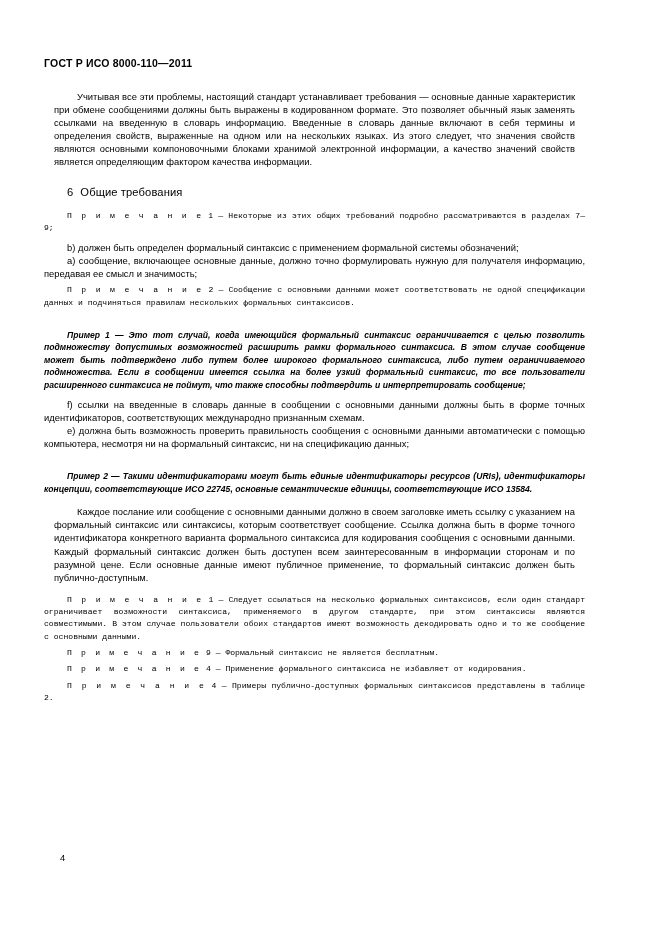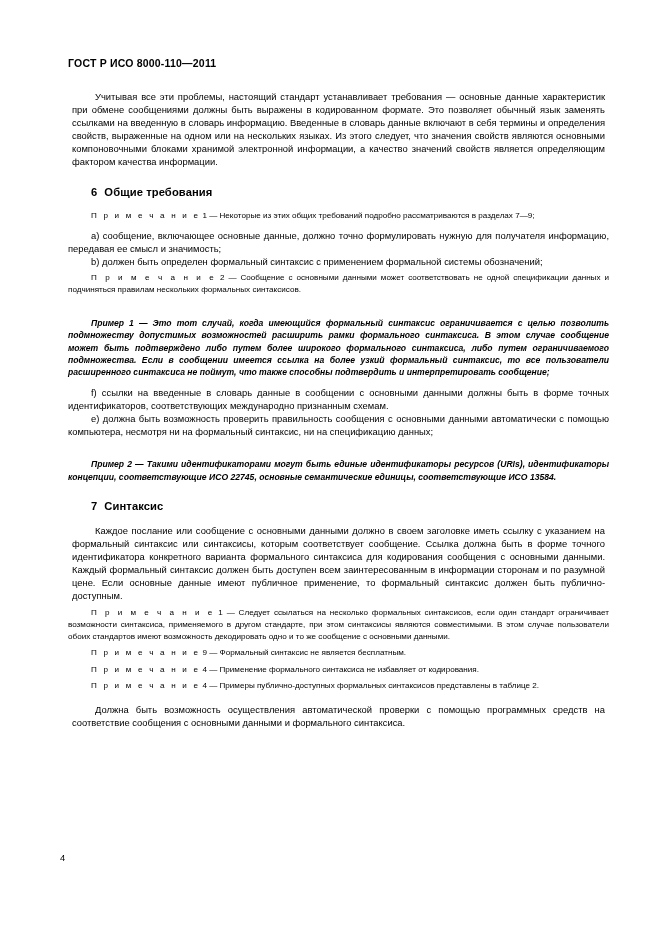--- a/index.html
+++ b/index.html
@@ -15,65 +15,66 @@
   .page {
     position: relative;
     width: 661px;
     height: 936px;
     background: #ffffff;
     overflow: hidden;
     box-sizing: border-box;
   }
   .content {
     position: absolute;
-    left: 68px;
+    left: 44px;
     top: 57px;
     width: 541px;
   }
   .doc-header {
     font-size: 10.5px;
     font-weight: bold;
     letter-spacing: 0.2px;
     line-height: 13px;
     margin: 0 0 20px 0;
     white-space: nowrap;
   }
   .body-p {
     font-size: 9.4px;
     line-height: 13.1px;
     text-align: justify;
     text-justify: inter-word;
-    margin: 4px;
+    margin: 10px;
     hyphens: manual;
   }
   .body-p.indent {
     text-indent: 23px;
   }
   .section-head {
     font-size: 11.2px;
-    font-weight: bold;
+    font-weight: normal;
     margin: 17px 0 12px 23px;
     letter-spacing: 0.1px;
   }
   .section-head .num {
     margin-right: 7px;
   }
   .list-item {
     font-size: 9.4px;
     line-height: 13.1px;
     text-align: justify;
     margin: 0;
     text-indent: 23px;
   }
   .note {
     font-size: 8.1px;
     line-height: 12.3px;
     text-align: justify;
     margin: 4px 0 0 0;
     text-indent: 23px;
+    font-family: Liberation Mono, monospace;
   }
   .note-label {
     letter-spacing: 2.2px;
   }
   .example {
     font-size: 8.6px;
     line-height: 12.4px;
     text-align: justify;
     font-style: italic;
     font-weight: bold;
@@ -105,22 +106,22 @@
     </h2>
 
 
     <p class="note">
       <span class="note-label">П р и м е ч а н и е</span>
       <span>1 — Некоторые из этих общих требований подробно рассматриваются в разделах 7—9;</span>
     </p>
 
     <div class="gap-sm"></div>
 
+    <p class="list-item">b)  должен быть определен формальный синтаксис с применением формальной системы обозначений;</p>
     <p class="list-item">a)  сообщение, включающее основные данные, должно точно формулировать нужную для получателя информацию, передавая ее смысл и значимость;</p>
-    <p class="list-item">b)  должен быть определен формальный синтаксис с применением формальной системы обозначений;</p>
 
     <p class="note">
       <span class="note-label">П р и м е ч а н и е</span>
       <span>2 — Сообщение с основными данными может соответствовать не одной спецификации данных и подчиняться правилам нескольких формальных синтаксисов.</span>
     </p>
 
     <p class="example">
       <span>Пример 1</span>
       <span>— Это тот случай, когда имеющийся формальный синтаксис ограничивается с целью позволить подмножеству допустимых возможностей расширить рамки формального синтаксиса. В этом случае сообщение может быть подтверждено либо путем более широкого формального синтаксиса, либо путем ограничиваемого подмножества. Если в сообщении имеется ссылка на более узкий формальный синтаксис, то все пользователи расширенного синтаксиса не поймут, что также способны подтвердить и интерпретировать сообщение;</span>
     </p>
@@ -128,23 +129,20 @@
     <div class="gap-sm"></div>
 
     <p class="list-item">f)  ссылки на введенные в словарь данные в сообщении с основными данными должны быть в форме точных идентификаторов, соответствующих международно признанным схемам.</p>
     <p class="list-item">e)  должна быть возможность проверить правильность сообщения с основными данными автоматически с помощью компьютера, несмотря ни на формальный синтаксис, ни на спецификацию данных;</p>
 
     <p class="example">
       <span>Пример 2</span>
       <span>— Такими идентификаторами могут быть единые идентификаторы ресурсов (URIs), идентификаторы концепции, соответствующие ИСО 22745, основные семантические единицы, соответствующие ИСО  13584.</span>
     </p>
 
-    <h2 class="section-head">
-      <span class="num">7</span><span>Синтаксис</span>
-    </h2>
 
     <p class="body-p indent">Каждое послание или сообщение с основными данными должно в своем заголовке иметь ссылку с указанием на формальный синтаксис или синтаксисы, которым соответствует сообщение. Ссылка должна быть в форме точного идентификатора конкретного варианта формального синтаксиса для кодирования сообщения с основными данными. Каждый формальный синтаксис должен быть доступен всем заинтересованным в информации сторонам и по разумной цене. Если основные данные имеют публичное применение, то формальный синтаксис должен быть публично-доступным.</p>
 
     <p class="note">
       <span class="note-label">П р и м е ч а н и е</span>
       <span>1 — Следует ссылаться на несколько формальных синтаксисов, если один стандарт ограничивает возможности синтаксиса, применяемого в другом стандарте, при этом синтаксисы являются совместимыми. В этом случае пользователи обоих стандартов имеют возможность декодировать одно и то же сообщение с основными данными.</span>
     </p>
 
     <p class="note">
       <span class="note-label">П р и м е ч а н и е</span>
@@ -156,19 +154,18 @@
       <span>4 — Применение формального синтаксиса не избавляет от кодирования.</span>
     </p>
 
     <p class="note">
       <span class="note-label">П р и м е ч а н и е</span>
       <span>4 — Примеры публично-доступных формальных синтаксисов представлены в таблице 2.</span>
     </p>
 
     <div class="gap-sm"></div>
 
-    <p class="body-p indent">Должна быть возможность осуществления автоматической проверки с помощью программных средств на соответствие сообщения с основными данными и формального синтаксиса.</p>
 
   </div>
 
   <div class="page-number">4</div>
 
 </div>
 
 </body></html>

